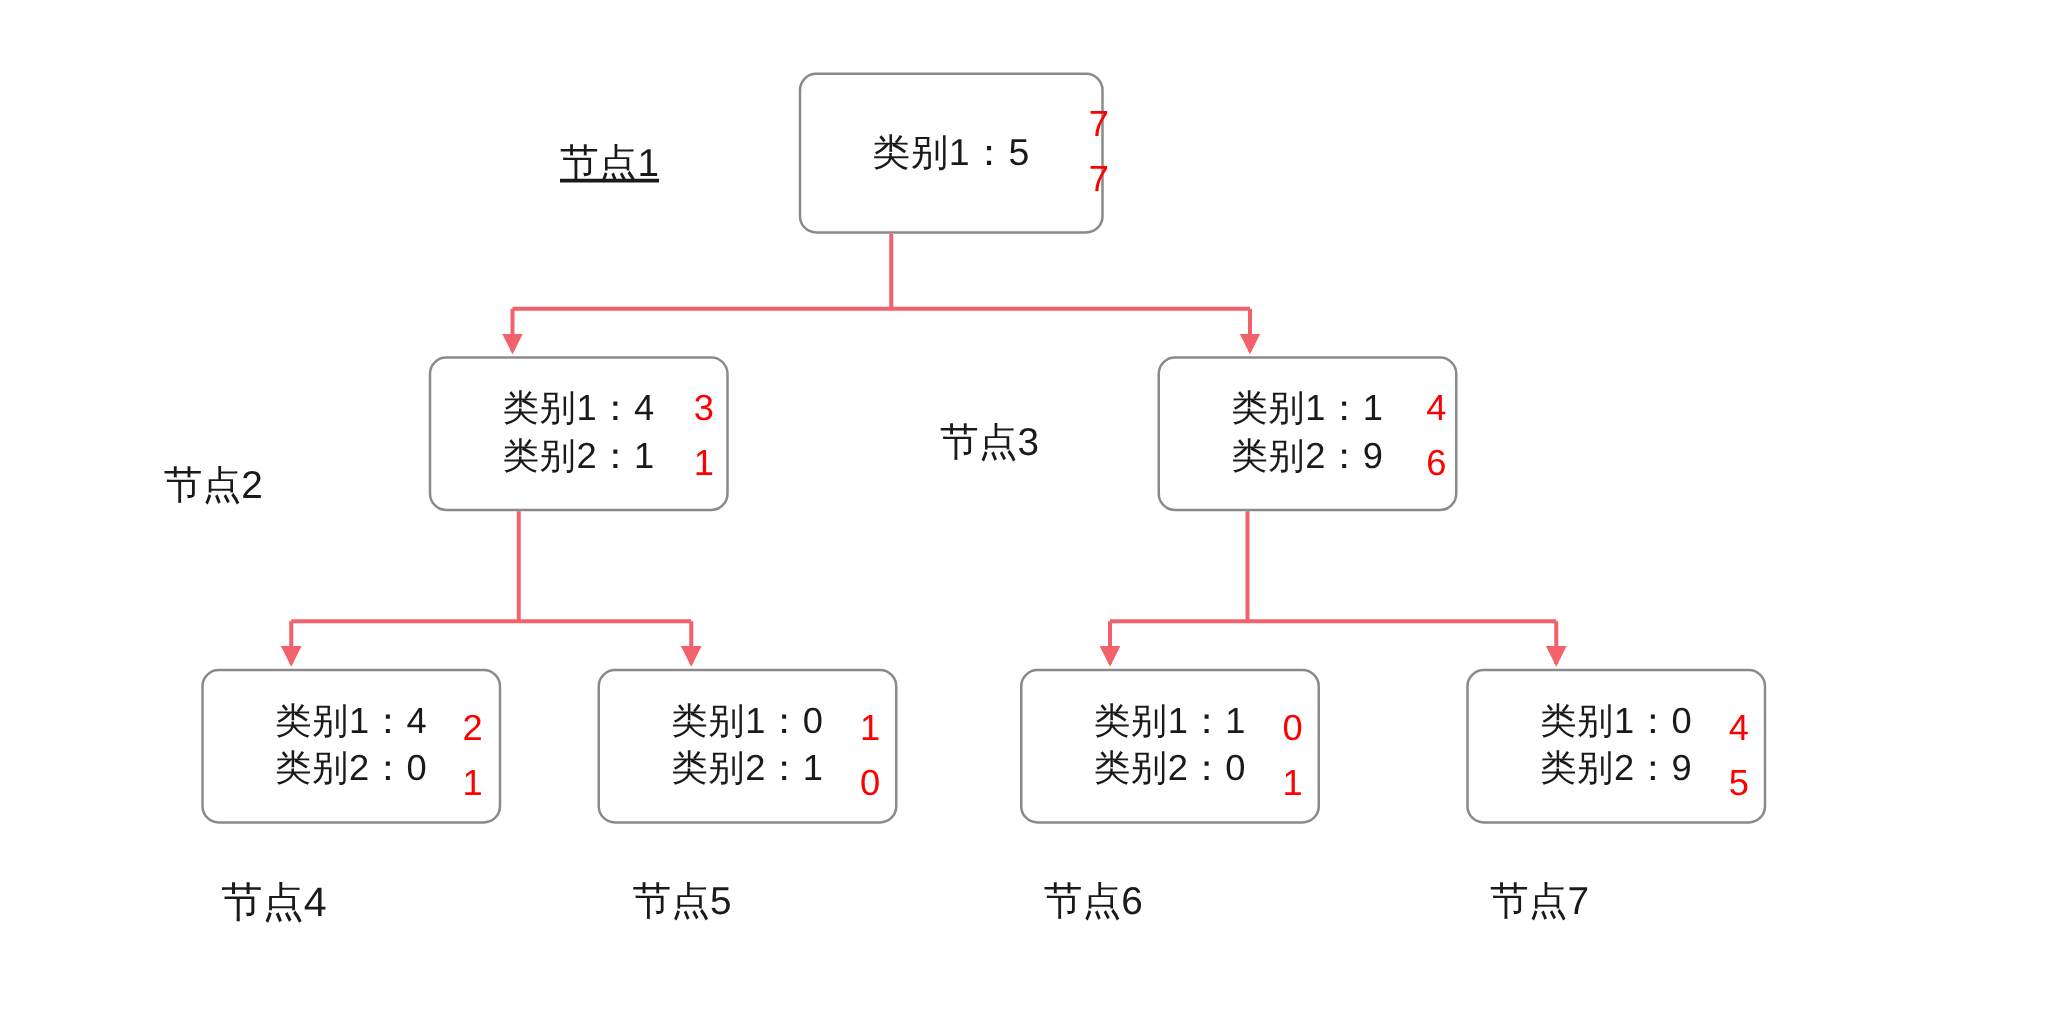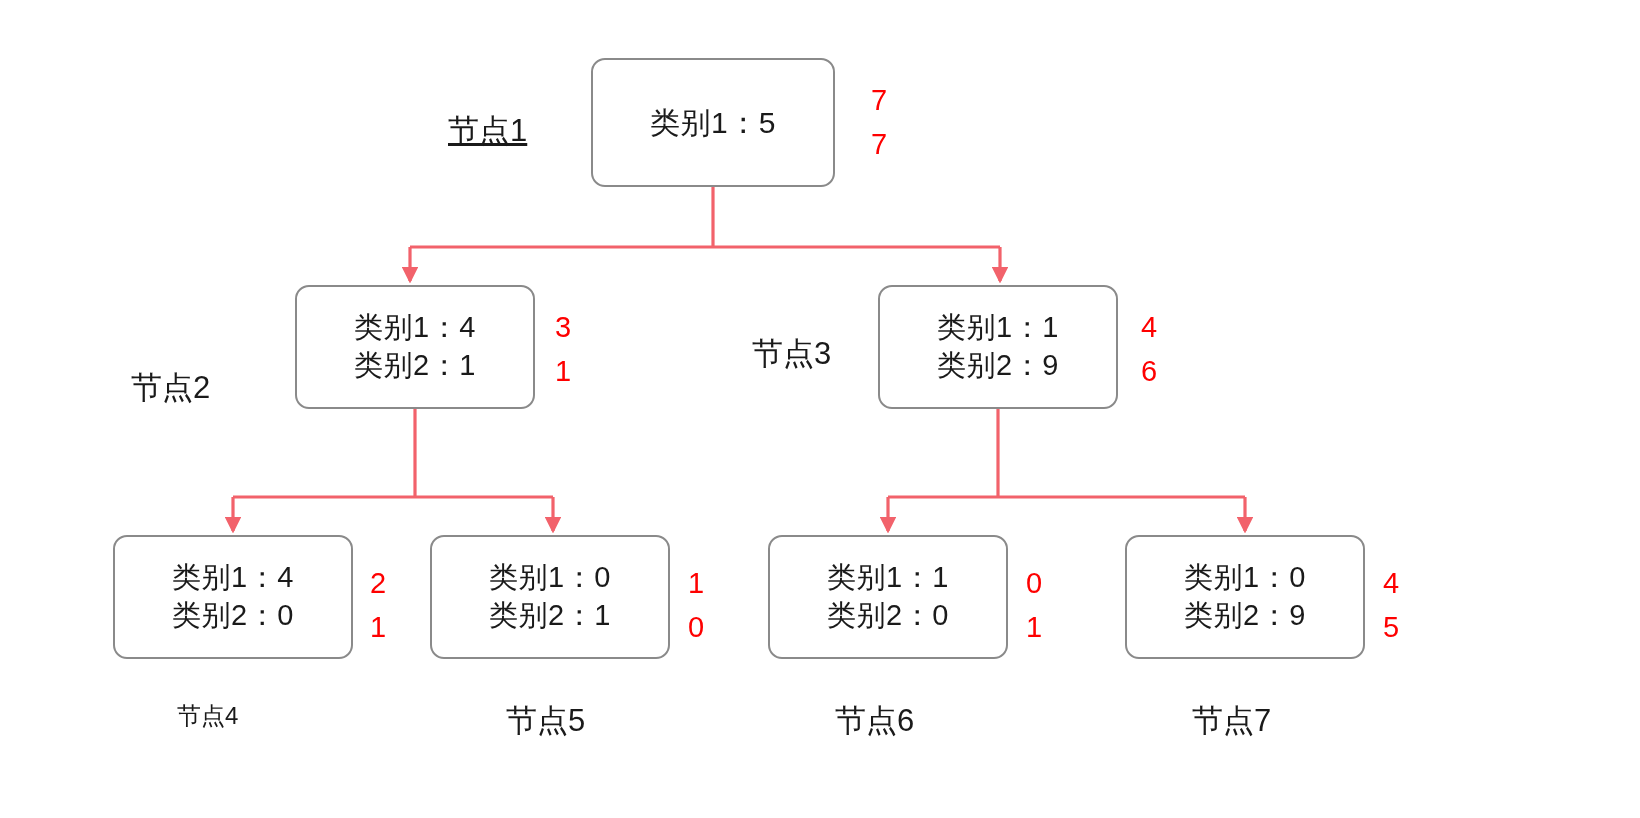--- a/index.html
+++ b/index.html
@@ -29,20 +29,21 @@
     position: absolute;
     box-sizing: border-box;
     background: #ffffff;
     border: 2px solid #8a8a8a;
     border-radius: 14px;
     display: flex;
     flex-direction: column;
     align-items: center;
     justify-content: center;
     color: #1a1a1a;
+    margin-left: 48px;
   }
   .node-line {
     white-space: nowrap;
     line-height: 1.30;
     letter-spacing: 0.5px;
   }
   .node-label {
     position: absolute;
     color: #1a1a1a;
     white-space: nowrap;
@@ -66,21 +67,21 @@
   #node2-a1 { left: 555px; top: 313px; font-size: 29px; }
   #node2-a2 { left: 555px; top: 357px; font-size: 29px; }
 
   #node3 { left: 878px;  top: 285px; width: 240px; height: 124px; font-size: 29px; }
   #node3-label { left: 729px; top: 333px; font-size: 31px; margin-left: 23px; }
   #node3-a1 { left: 1141px; top: 313px; font-size: 29px; }
   #node3-a2 { left: 1141px; top: 357px; font-size: 29px; }
 
   
   #node4 { left: 113px;  top: 535px; width: 240px; height: 124px; font-size: 29px; }
-  #node4-label { left: 177px; top: 700px; font-size: 24px; }
+  #node4-label { left: 177px; top: 700px; font-size: 33px; }
   #node4-a1 { left: 370px; top: 569px; font-size: 29px; }
   #node4-a2 { left: 370px; top: 613px; font-size: 29px; }
 
   #node5 { left: 430px;  top: 535px; width: 240px; height: 124px; font-size: 29px; }
   #node5-label { left: 506px; top: 700px; font-size: 31px; }
   #node5-a1 { left: 688px; top: 569px; font-size: 29px; }
   #node5-a2 { left: 688px; top: 613px; font-size: 29px; }
 
   #node6 { left: 768px;  top: 535px; width: 240px; height: 124px; font-size: 29px; }
   #node6-label { left: 835px; top: 700px; font-size: 31px; text-align: right; }

